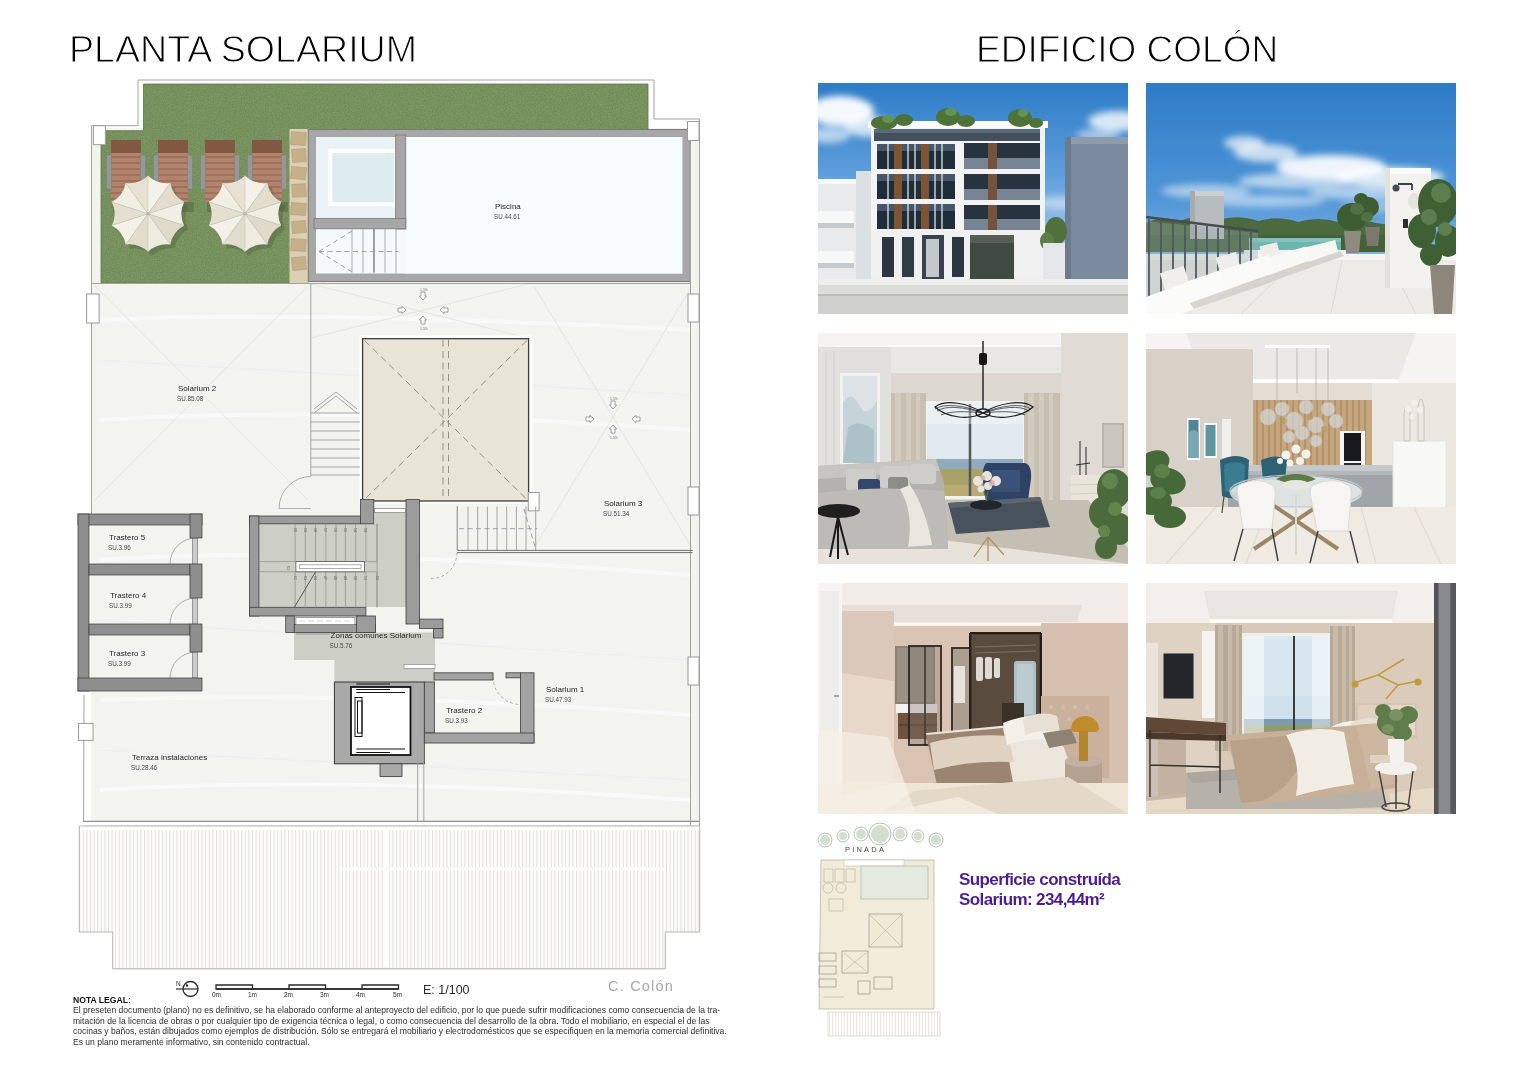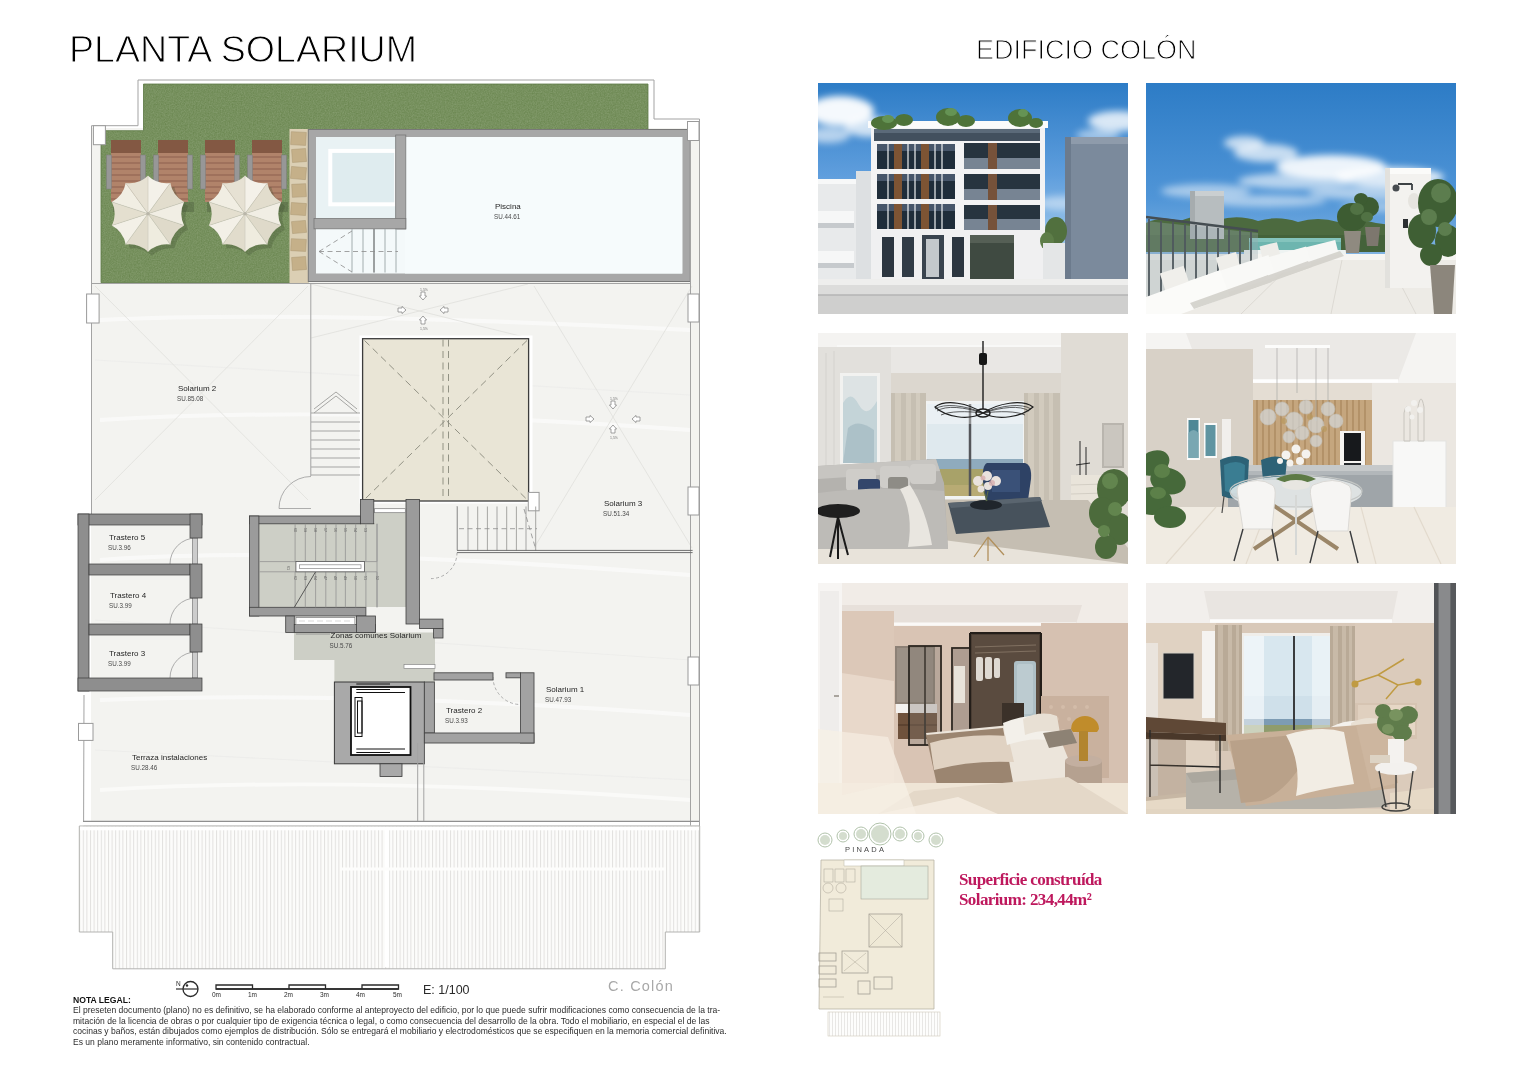--- a/index.html
+++ b/index.html
@@ -1,19 +1,19 @@
 <!DOCTYPE html>
 <html><head><meta charset="utf-8">
 <style>
 html,body{margin:0;padding:0;background:#fff;}
 .page{position:relative;width:1527px;height:1080px;background:#fff;overflow:hidden;font-family:"Liberation Sans",sans-serif;}
 .t1{position:absolute;left:69px;top:31px;font-size:37.6px;line-height:37.6px;color:#000;white-space:nowrap;-webkit-text-stroke:1.05px #fff;}
-.t2{position:absolute;left:976px;top:31px;font-size:27px;line-height:38.6px;color:#000;white-space:nowrap;-webkit-text-stroke:1.05px #fff;}
+.t2{position:absolute;left:976px;top:31px;font-size:37px;line-height:38.6px;color:#000;white-space:nowrap;-webkit-text-stroke:1.05px #fff;}
 .ph{position:absolute;width:310px;height:231px;overflow:hidden;}
-.sup{position:absolute;left:959px;top:870px;font-size:17px;line-height:20px;font-weight:bold;color:#be185d;letter-spacing:-0.6px;font-family:Liberation Serif, serif;}
+.sup{position:absolute;left:959px;top:870px;font-size:17px;line-height:20px;font-weight:bold;color:#4c1d95;letter-spacing:-0.6px;}
 </style></head>
 <body>
 <div class="page">
 <div class="t1">PLANTA SOLARIUM</div>
 <div class="t2">EDIFICIO COLÓN</div>
 
 <svg id="plan" width="1527" height="1080" viewBox="0 0 1527 1080" style="position:absolute;left:0;top:0;" xmlns="http://www.w3.org/2000/svg">
 <defs>
 <pattern id="hatch" width="3.6" height="8" patternUnits="userSpaceOnUse">
  <rect width="3.6" height="8" fill="#fcfcfb"></rect>

